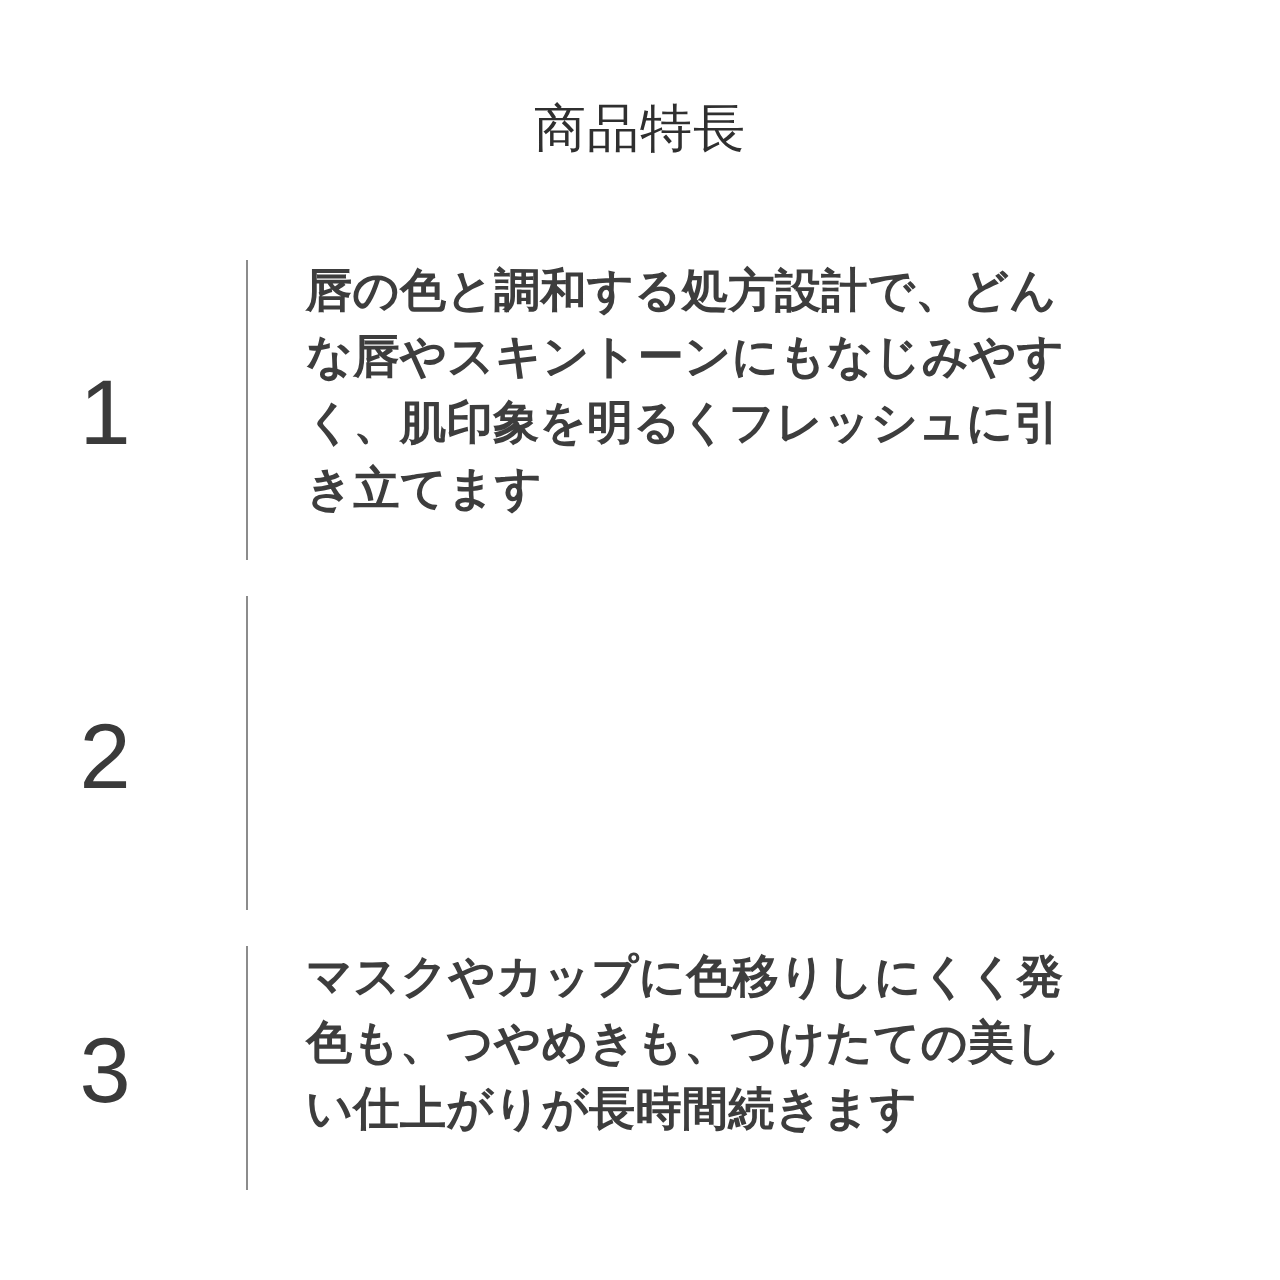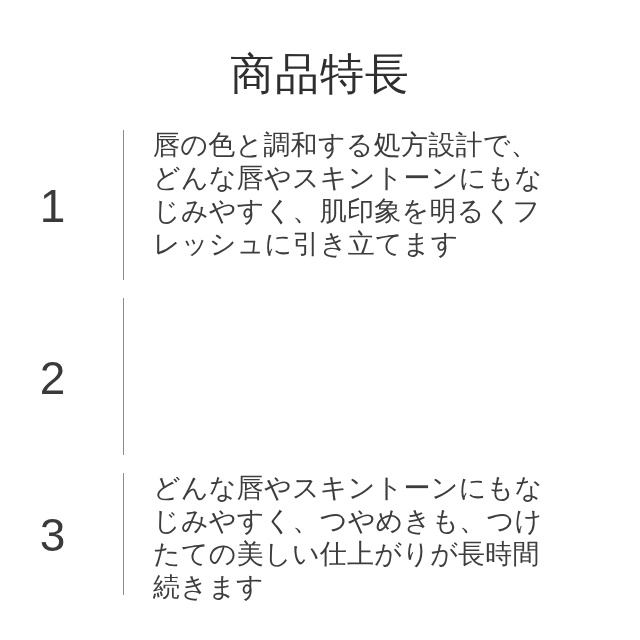--- a/index.html
+++ b/index.html
@@ -19,21 +19,21 @@
     width: 640px;
     height: 640px;
     box-sizing: border-box;
   }
   .page-title {
     position: absolute;
     top: 50px;
     left: 0;
     width: 640px;
     text-align: center;
-    font-size: 44px;
+    font-size: 26px;
     font-weight: 400;
     line-height: 1.1;
     letter-spacing: 0.02em;
     color: #2f2f2f;
     margin: 0;
   }
   .feature-list {
     position: absolute;
     top: 122px;
     left: 0;
@@ -69,27 +69,28 @@
     flex: 0 0 1px;
     width: 1px;
     background: #8c8c8c;
     margin: 8px 0 10px 0;
   }
   .feature-text {
     flex: 1 1 auto;
     padding-left: 29px;
     padding-top: 7px;
     box-sizing: border-box;
-    font-size: 27px;
+    font-size: 23px;
     line-height: 33px;
     letter-spacing: 0.01em;
     color: #3d3d3d;
     max-width: 425px;
     word-break: normal;
     overflow-wrap: break-word;
+    font-weight: bold;
   }
 </style>
 </head>
 <body>
 
 <div class="page">
 
   <h1 class="page-title">商品特長</h1>
 
   <ul class="feature-list">
@@ -101,17 +102,17 @@
     </li>
 
     <li class="feature-item feature-item-2">
       <div class="feature-number">2</div>
       <div class="feature-divider"></div>
     </li>
 
     <li class="feature-item feature-item-3">
       <div class="feature-number">3</div>
       <div class="feature-divider"></div>
-      <div class="feature-text">どんな唇やスキントーンにもなじみやすく、つやめきも、つけたての美しい仕上がりが長時間続きます</div>
+      <div class="feature-text">マスクやカップに色移りしにくく発色も、つやめきも、つけたての美しい仕上がりが長時間続きます</div>
     </li>
 
   </ul>
 </div>
 
 </body></html>

